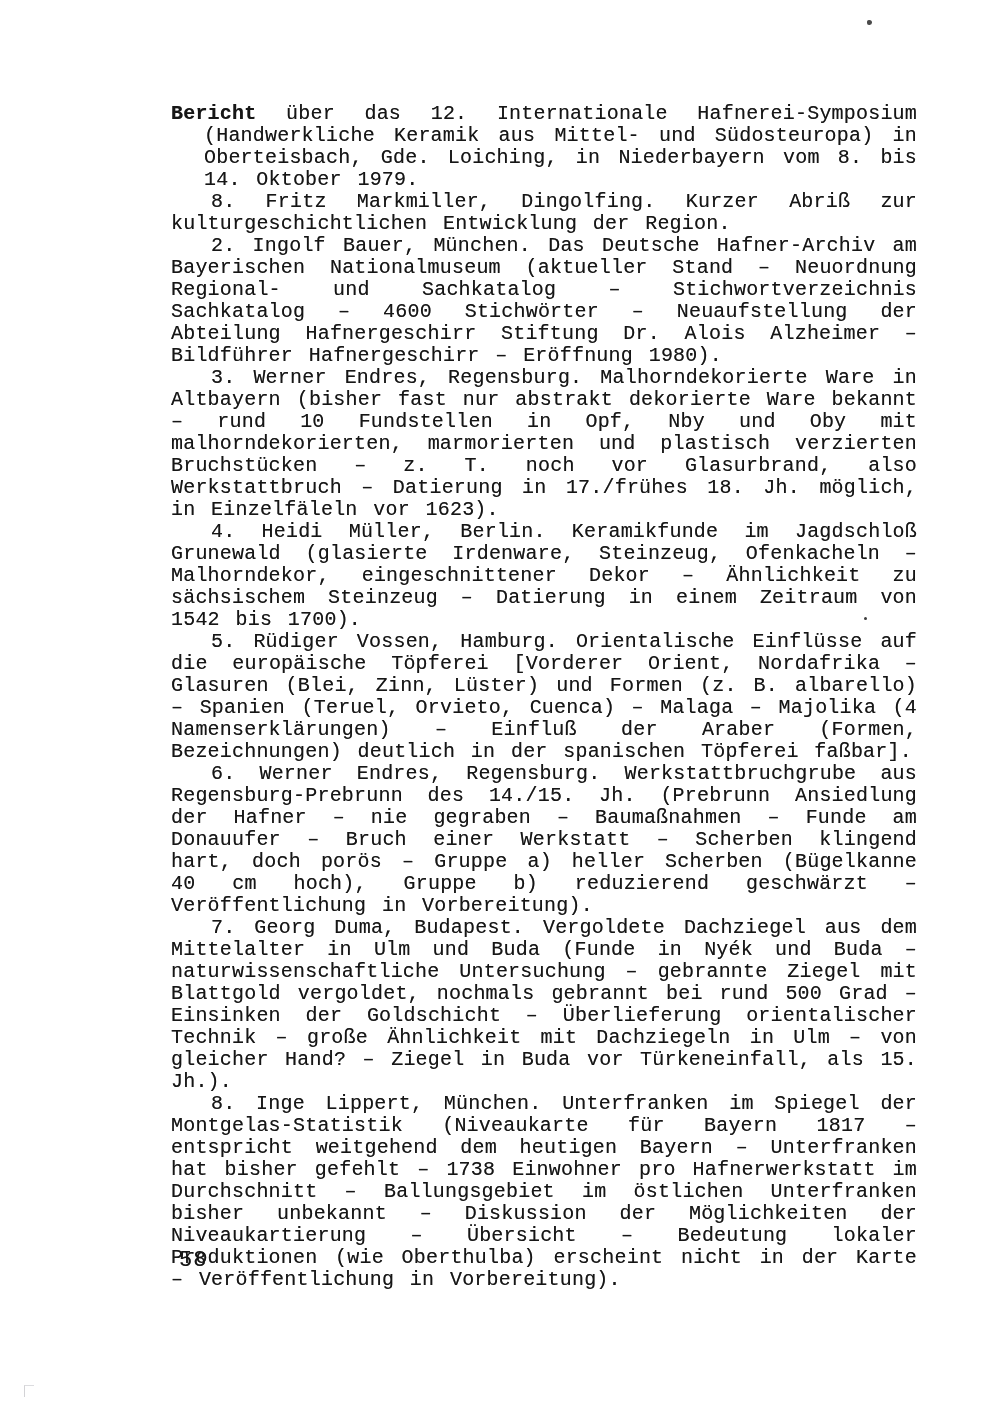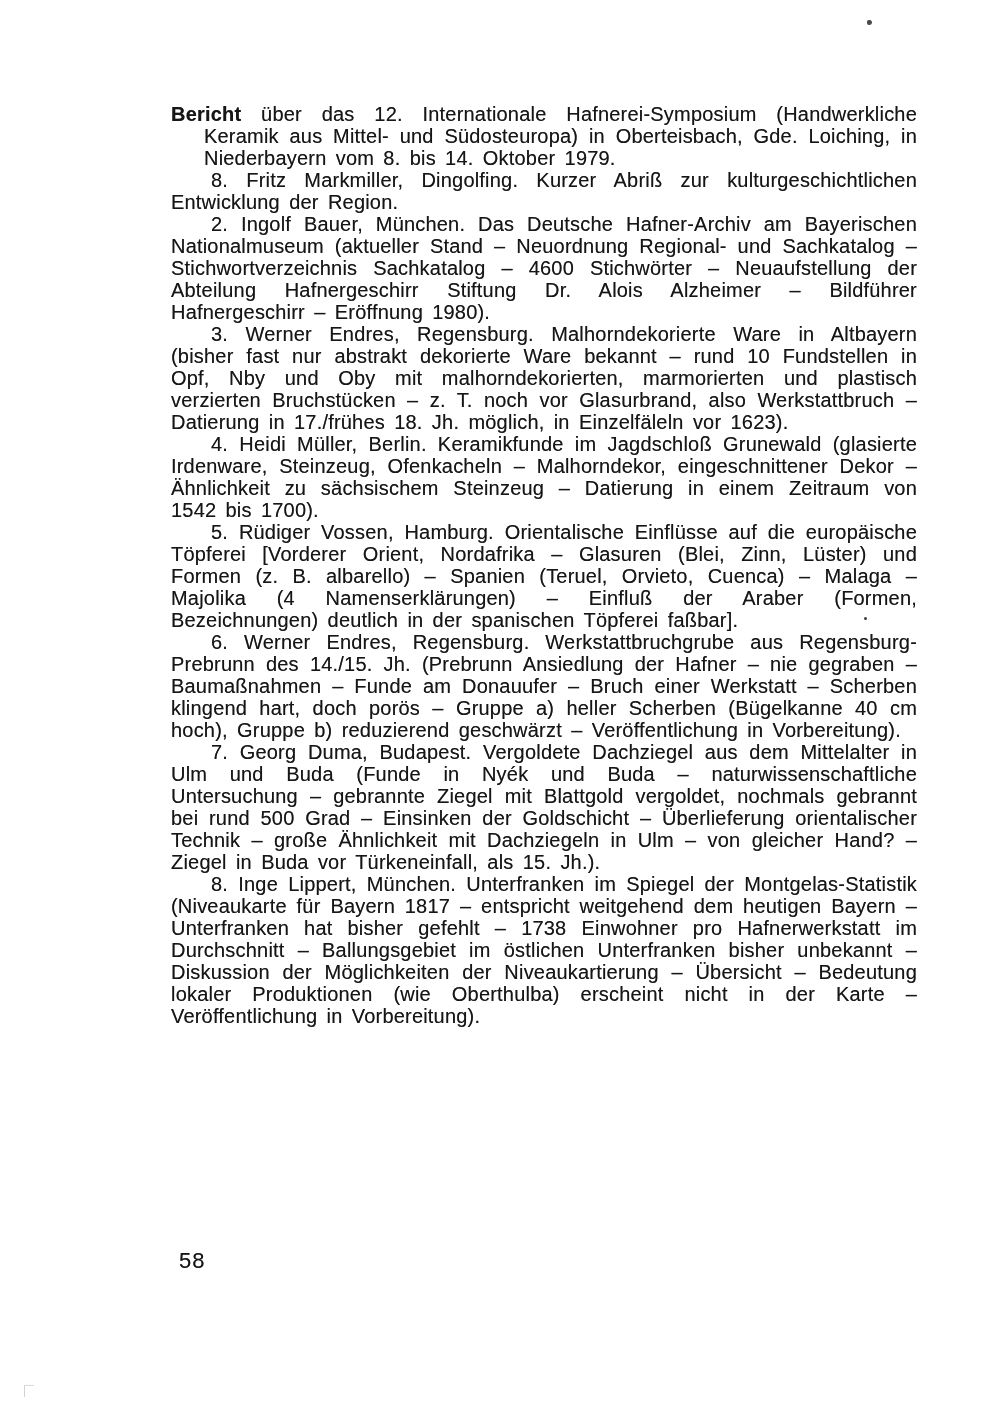--- a/index.html
+++ b/index.html
@@ -6,21 +6,21 @@
     margin: 0;
     padding: 0;
     background: #ffffff;
   }
   .page {
     position: relative;
     width: 1000px;
     height: 1406px;
     background: #ffffff;
     overflow: hidden;
-    font-family: Liberation Sans, sans-serif;
+    font-family: Liberation Mono, monospace;
     color: #161616;
   }
   .page-content {
     position: absolute;
     left: 171px;
     top: 103px;
     width: 746px;
     text-align: justify;
     font-size: 20px;
     line-height: 22px;

